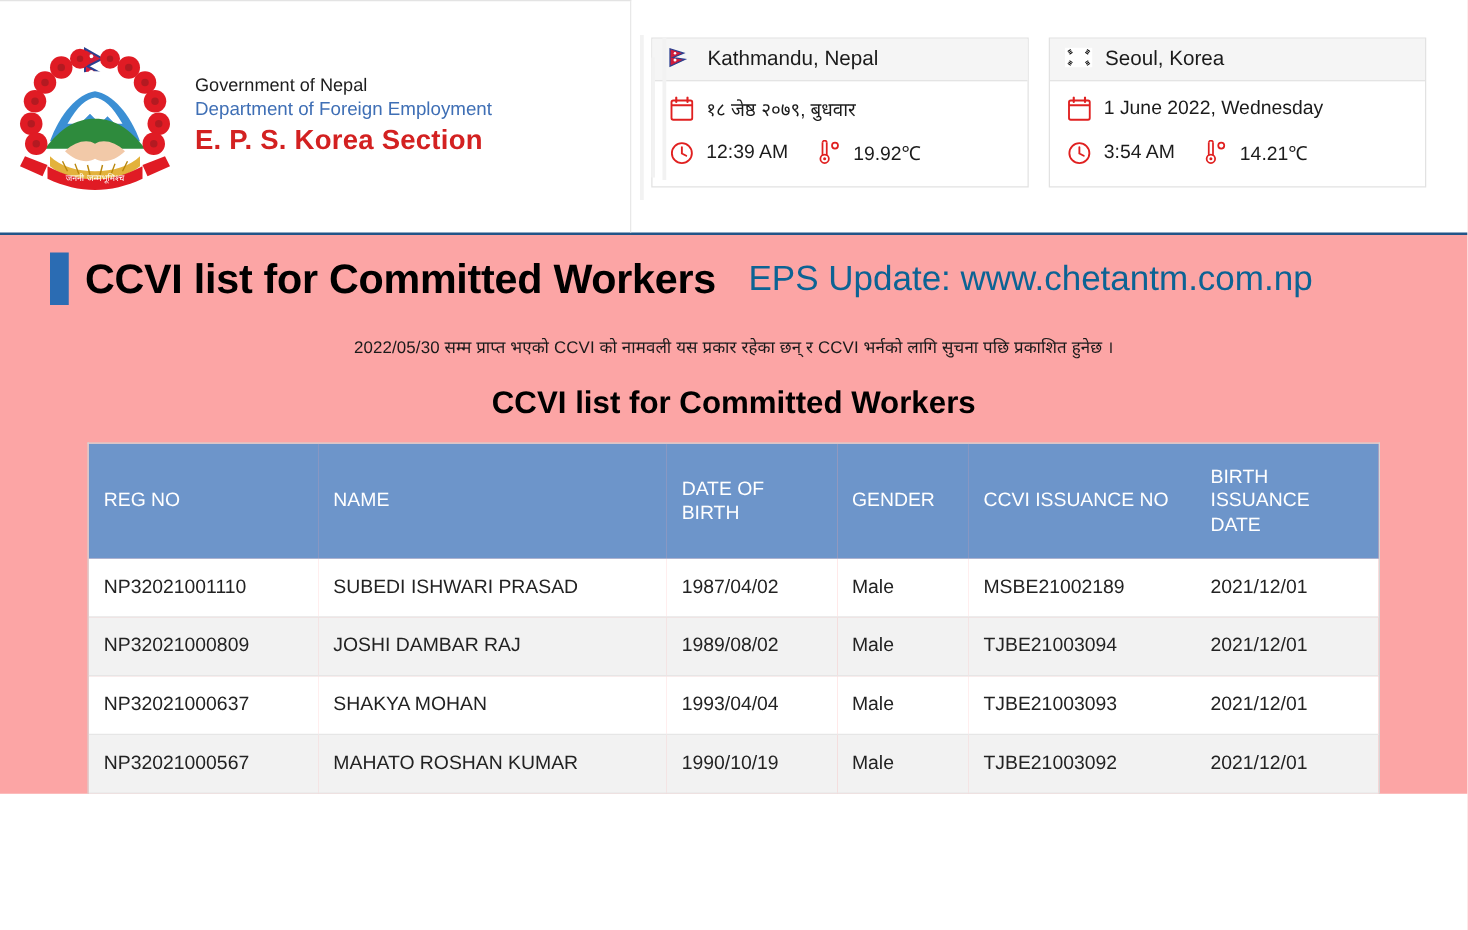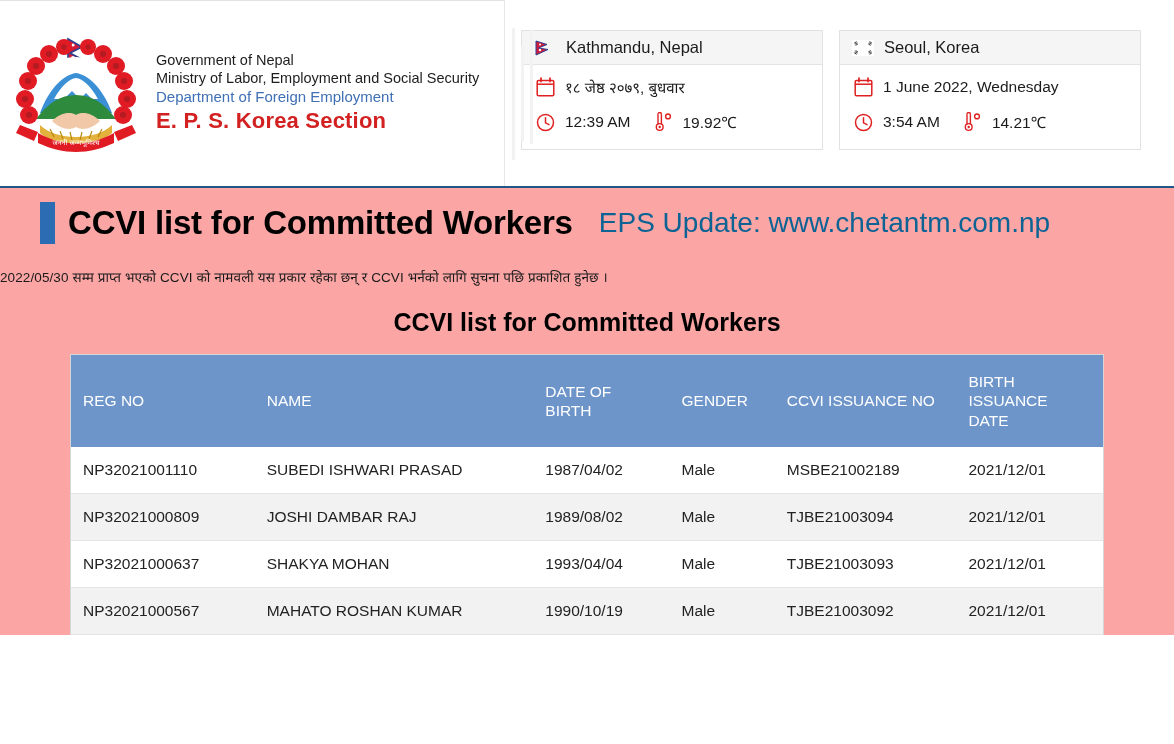--- a/index.html
+++ b/index.html
@@ -91,21 +91,20 @@
     padding-top: 30px;
     padding-left: 16px;
   }
   .card {
     width: 302px;
     border: 1px solid #e2e2e2;
     background: #fff;
   }
   .card-head {
     display: flex;
-    align-items: center;
     gap: 10px;
     background: #f5f5f5;
     border-bottom: 1px solid #e4e4e4;
     padding: 7px 12px;
   }
   .card-head .city {
     font-size: 16.5px;
     color: #1b1b1b;
   }
   .flag { width: 22px; height: 16px; flex: 0 0 22px; display:block; }
@@ -158,21 +157,21 @@
     font-weight: normal;
     color: #0c6394;
   }
   .eps-update .url {
     color: #0c6394;
     font-weight: normal;
     margin-top: 33px;
   }
 
   .notice {
-    text-align: left;
+    text-align: center;
     font-size: 13.5px;
     color: #1a1a1a;
     margin-top: 24px;
     letter-spacing: .1px;
   }
 
   .table-title {
     text-align: center;
     font-size: 25px;
     font-weight: bold;
@@ -287,21 +286,20 @@
 
           <path d="M12 92 L30 99 L26 108 L8 100 Z" fill="#e01b24"></path>
           <path d="M124 92 L106 99 L110 108 L128 100 Z" fill="#e01b24"></path>
           <path d="M30 100 C56 114 80 114 106 100 L106 110 C80 122 56 122 30 110 Z" fill="#e01b24"></path>
           <text x="68" y="112" font-size="7" fill="#ffffff" text-anchor="middle" font-family="DejaVu Sans, sans-serif">जननी जन्मभूमिश्च</text>
         </svg>
       </div>
 
       <div class="gov-text">
         <div class="gov-line1">Government of Nepal</div>
-        <div class="gov-line2">Ministry of Labor, Employment and Social Security</div>
         <div class="gov-line3">Department of Foreign Employment</div>
         <div class="gov-line4">E. P. S. Korea Section</div>
       </div>
     </div>
 
     <div class="guide g1"></div>
     <div class="guide g2"></div>
     <div class="guide g3"></div>
 
     <div class="cards">

